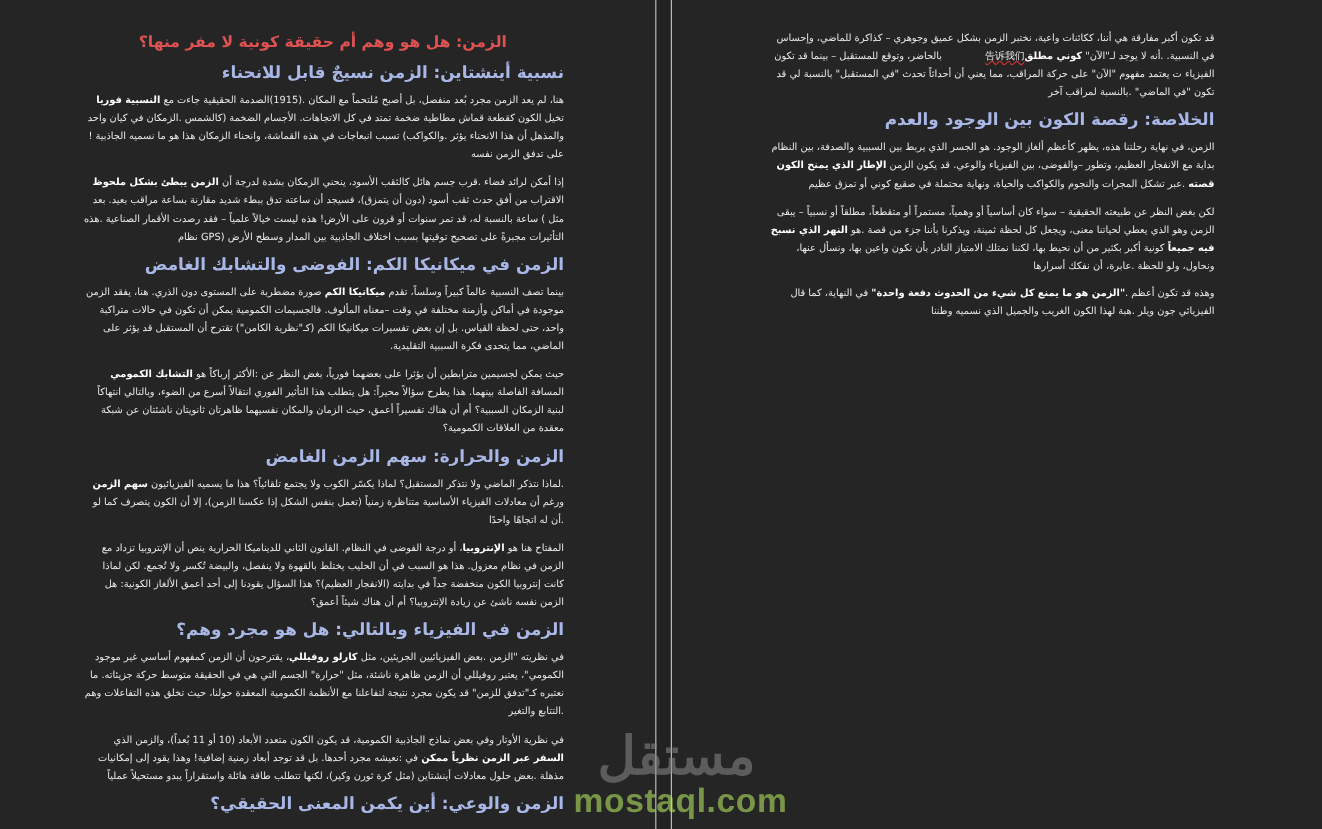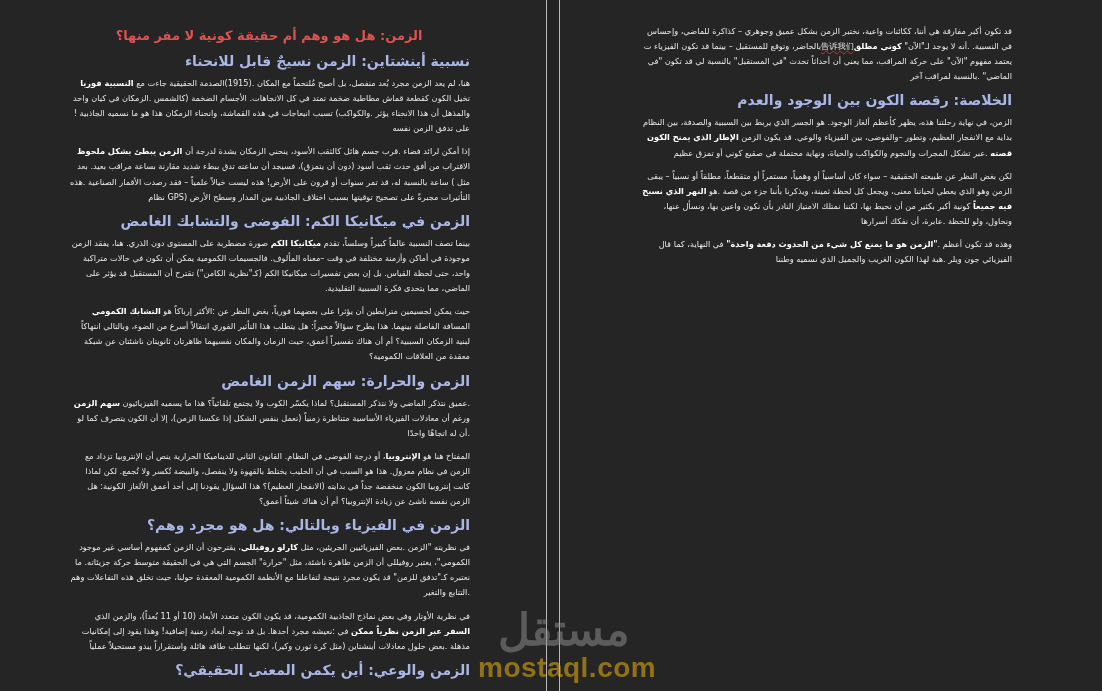--- a/index.html
+++ b/index.html
@@ -13,54 +13,54 @@
   .page-left  { left:0; width:546px; }
   .page-right { left:560px; width:542px; }
   .col { direction:rtl; text-align:right; position:absolute; }
   .page-left .col  { left:68px; width:402px; top:28px; }
   .page-right .col { left:80px; width:372px; top:24px; }
 
   .title { color:#e05252; font-weight:bold; font-size:13px; text-align:center; margin:0 0 10px 0; }
   .h { color:#a9b7e6; font-size:14px; font-weight:bold; margin:0 0 7px 0; }
   p { margin:0 0 8px 0; font-size:8.2px; line-height:15.1px; color:#e8e8e8; }
   b { font-weight:bold; color:#ffffff; }
-  .cjk { text-decoration:underline wavy #d03030; text-decoration-thickness:1px; }
+  .cjk { text-decoration:underline wavy #d03030; text-decoration-thickness:1px;margin-left:36px; }
 
   .gutter {
     position:absolute; left:546px; width:14px; top:0; bottom:0;
     background:#222222;
     border-left:1px solid #b9b9b9; border-right:1px solid #b9b9b9;
     box-sizing:border-box;
   }
   .watermark {
     position:absolute; left:478px; top:612px; width:150px; height:80px;
     opacity:0.55; pointer-events:none;
     font-family:"Liberation Sans", sans-serif;
     text-align:right;
   }
   .wm-ar { position:absolute; left:20px; top:-8px; font-size:44px; font-weight:bold; color:#8a8a8a; direction:rtl; }
-  .wm-en { position:absolute; left:0; top:40px; font-size:28px; font-weight:bold; color:#eab308; letter-spacing:0.5px; }
+  .wm-en { position:absolute; left:0; top:40px; font-size:28px; font-weight:bold; color:#bef264; letter-spacing:0.5px; }
 </style>
 </head>
 <body>
 
 <div class="page page-left">
   <div class="col">
     <div class="title">الزمن: هل هو وهم أم حقيقة كونية لا مفر منها؟</div>
 
     <div class="h">نسبية أينشتاين: الزمن نسيجٌ قابل للانحناء</div>
     <p><span>هنا، لم يعد الزمن مجرد بُعد منفصل، بل أصبح مُلتحماً مع المكان .(1915)الصدمة الحقيقية جاءت مع </span><b>النسبية فوريا</b><span> تخيل الكون كقطعة قماش مطاطية ضخمة تمتد في كل الاتجاهات. الأجسام الضخمة (كالشمس .الزمكان في كيان واحد والمذهل أن هذا الانحناء يؤثر .والكواكب) تسبب انبعاجات في هذه القماشة، وانحناء الزمكان هذا هو ما نسميه الجاذبية !على تدفق الزمن نفسه</span></p>
     <p><span>إذا أمكن لرائد فضاء .قرب جسم هائل كالثقب الأسود، ينحني الزمكان بشدة لدرجة أن </span><b>الزمن يبطئ بشكل ملحوظ</b><span> الاقتراب من أفق حدث ثقب أسود (دون أن يتمزق)، فسيجد أن ساعته تدق ببطء شديد مقارنة بساعة مراقب بعيد. بعد مثل ) ساعة بالنسبة له، قد تمر سنوات أو قرون على الأرض! هذه ليست خيالاً علمياً – فقد رصدت الأقمار الصناعية .هذه التأثيرات مجبرةً على تصحيح توقيتها بسبب اختلاف الجاذبية بين المدار وسطح الأرض (GPS نظام</span></p>
 
     <div class="h">الزمن في ميكانيكا الكم: الفوضى والتشابك الغامض</div>
     <p><span>بينما تصف النسبية عالماً كبيراً وسلساً، تقدم </span><b>ميكانيكا الكم</b><span> صورة مضطربة على المستوى دون الذري. هنا، يفقد الزمن موجودة في أماكن وأزمنة مختلفة في وقت –معناه المألوف. فالجسيمات الكمومية يمكن أن تكون في حالات متراكبة واحد، حتى لحظة القياس. بل إن بعض تفسيرات ميكانيكا الكم (كـ"نظرية الكامن") تقترح أن المستقبل قد يؤثر على الماضي، مما يتحدى فكرة السببية التقليدية.</span></p>
     <p><span>حيث يمكن لجسيمين مترابطين أن يؤثرا على بعضهما فورياً، بغض النظر عن :الأكثر إرباكاً هو </span><b>التشابك الكمومي</b><span> المسافة الفاصلة بينهما. هذا يطرح سؤالاً محيراً: هل يتطلب هذا التأثير الفوري انتقالاً أسرع من الضوء، وبالتالي انتهاكاً لبنية الزمكان السببية؟ أم أن هناك تفسيراً أعمق، حيث الزمان والمكان نفسيهما ظاهرتان ثانويتان ناشئتان عن شبكة معقدة من العلاقات الكمومية؟</span></p>
 
     <div class="h">الزمن والحرارة: سهم الزمن الغامض</div>
-    <p><span>.عميق نتذكر الماضي ولا نتذكر المستقبل؟ لماذا يكسّر الكوب ولا يجتمع تلقائياً؟ هذا ما يسميه الفيزيائيون </span><b>سهم الزمن</b><span> ورغم أن معادلات الفيزياء الأساسية متناظرة زمنياً (تعمل بنفس الشكل إذا عكسنا الزمن)، إلا أن الكون يتصرف كما لو .أن له اتجاهًا واحدًا</span></p>
+    <p><span>.لماذا نتذكر الماضي ولا نتذكر المستقبل؟ لماذا يكسّر الكوب ولا يجتمع تلقائياً؟ هذا ما يسميه الفيزيائيون </span><b>سهم الزمن</b><span> ورغم أن معادلات الفيزياء الأساسية متناظرة زمنياً (تعمل بنفس الشكل إذا عكسنا الزمن)، إلا أن الكون يتصرف كما لو .أن له اتجاهًا واحدًا</span></p>
     <p><span>المفتاح هنا هو </span><b>الإنتروبيا</b><span>، أو درجة الفوضى في النظام. القانون الثاني للديناميكا الحرارية ينص أن الإنتروبيا تزداد مع الزمن في نظام معزول. هذا هو السبب في أن الحليب يختلط بالقهوة ولا ينفصل، والبيضة تُكسر ولا تُجمع. لكن لماذا كانت إنتروبيا الكون منخفضة جداً في بدايته (الانفجار العظيم)؟ هذا السؤال يقودنا إلى أحد أعمق الألغاز الكونية: هل الزمن نفسه ناشئ عن زيادة الإنتروبيا؟ أم أن هناك شيئاً أعمق؟</span></p>
 
     <div class="h">الزمن في الفيزياء وبالتالي: هل هو مجرد وهم؟</div>
     <p><span>في نظريته "الزمن .بعض الفيزيائيين الجريئين، مثل </span><b>كارلو روفيللي</b><span>، يقترحون أن الزمن كمفهوم أساسي غير موجود الكمومي"، يعتبر روفيللي أن الزمن ظاهرة ناشئة، مثل "حرارة" الجسم التي هي في الحقيقة متوسط حركة جزيئاته. ما نعتبره كـ"تدفق للزمن" قد يكون مجرد نتيجة لتفاعلنا مع الأنظمة الكمومية المعقدة حولنا، حيث تخلق هذه التفاعلات وهم .التتابع والتغير</span></p>
     <p><span>في نظرية الأوتار وفي بعض نماذج الجاذبية الكمومية، قد يكون الكون متعدد الأبعاد (10 أو 11 بُعداً)، والزمن الذي </span><b>السفر عبر الزمن نظرياً ممكن</b><span> في :نعيشه مجرد أحدها. بل قد توجد أبعاد زمنية إضافية! وهذا يقود إلى إمكانيات مذهلة .بعض حلول معادلات أينشتاين (مثل كرة ثورن وكير)، لكنها تتطلب طاقة هائلة واستقراراً يبدو مستحيلاً عملياً</span></p>
 
     <div class="h">الزمن والوعي: أين يكمن المعنى الحقيقي؟</div>
   </div>
 </div>
 

